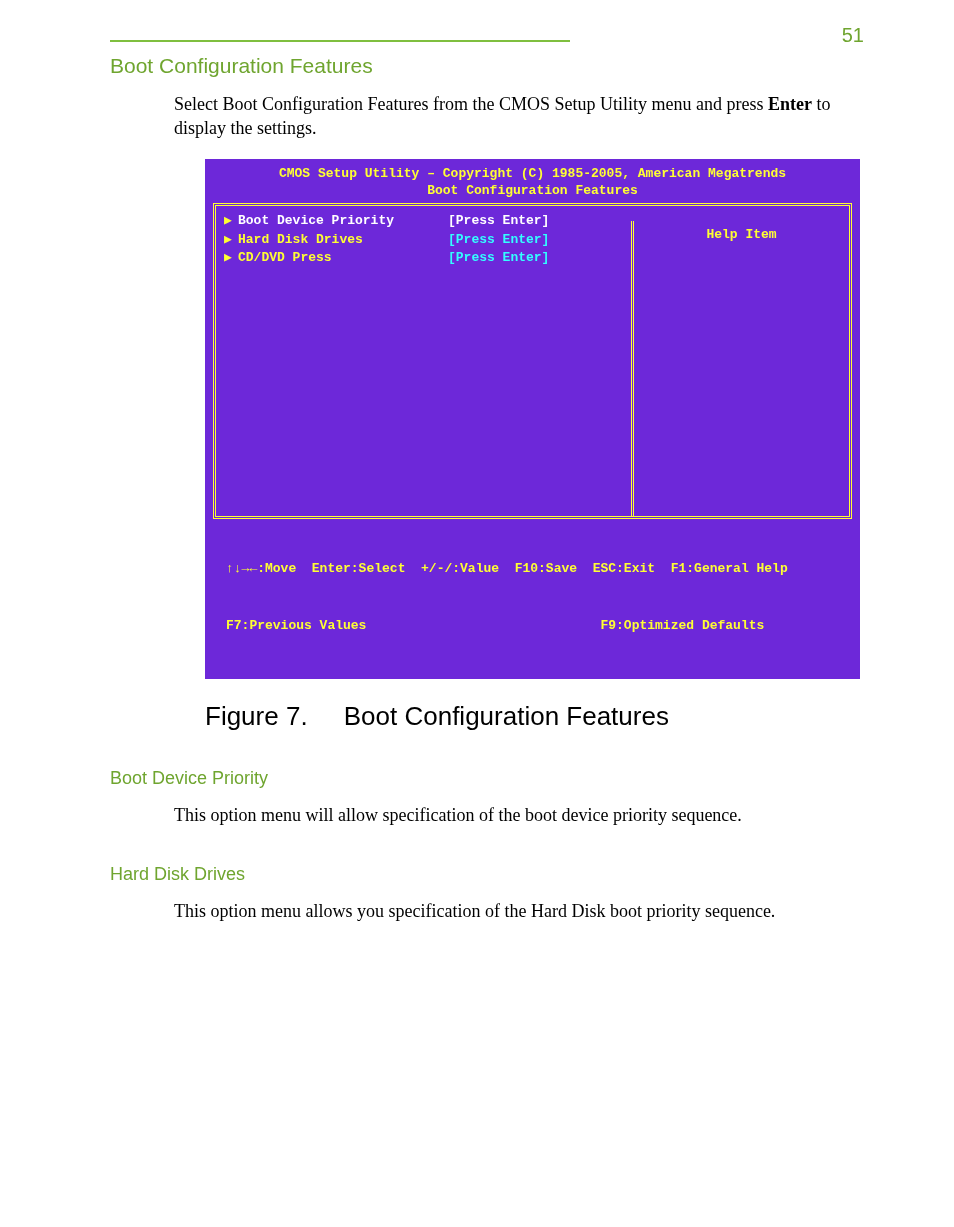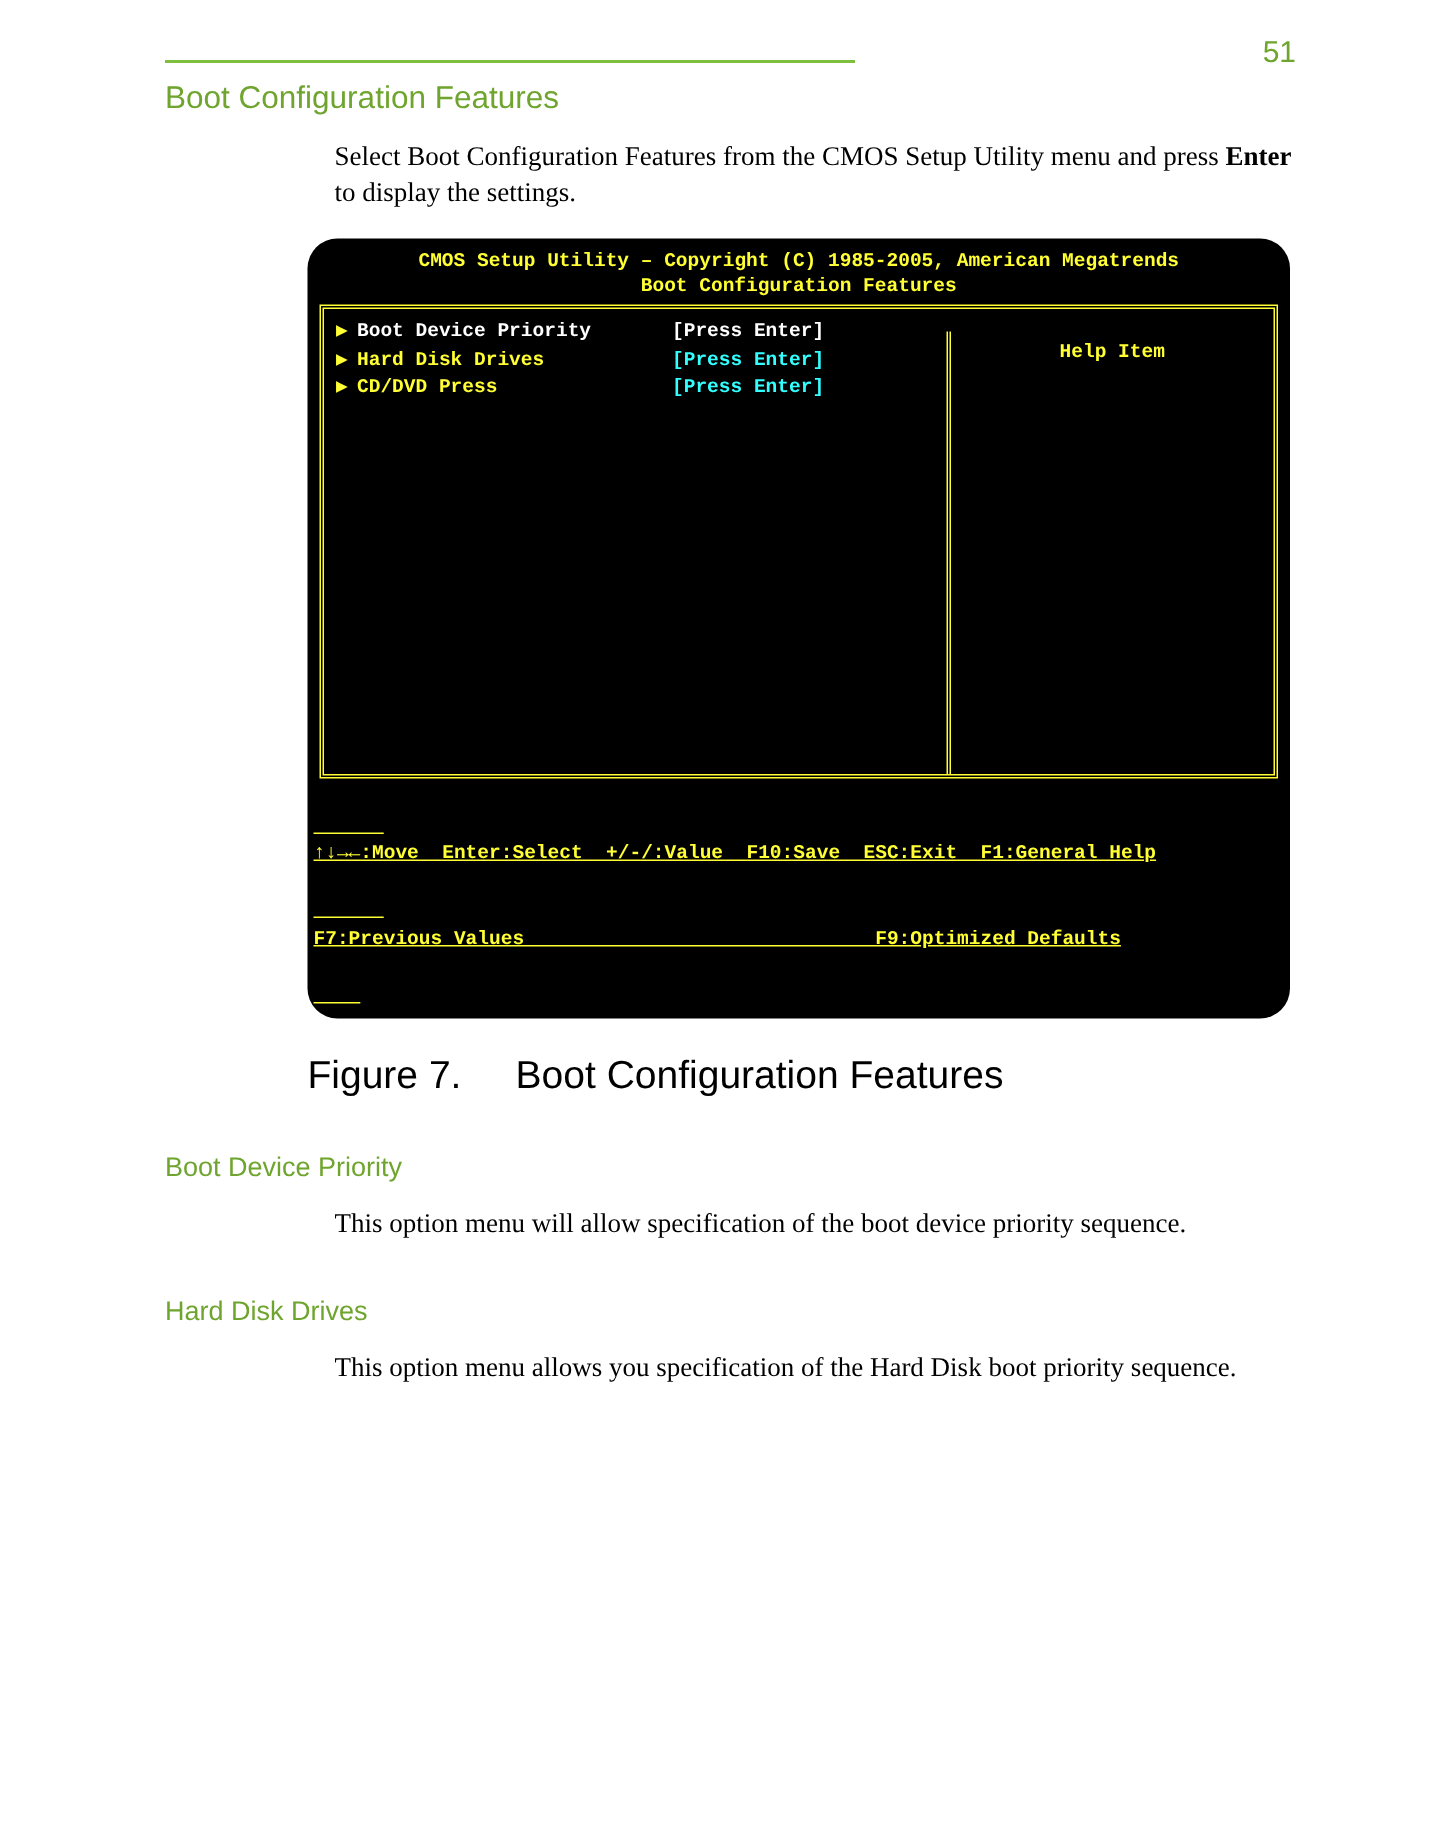--- a/index.html
+++ b/index.html
@@ -26,40 +26,39 @@
   }
   .page-num {
     font-family: Verdana, Arial, sans-serif;
     font-size: 20px;
     color: #6fa52f;
     float: right;
     margin-top: -58px;
     margin-right: 10px;
   }
   .body-text {
-    margin-left: 113px;
+    margin-left: 64px;
     font-size: 18px;
     line-height: 1.35;
     color: #000;
   }
   .body-text p { margin: 14px 0; }
   .bold { font-weight: bold; }
   
   .bios {
     width: 655px;
     margin-left: 95px;
     margin-top: 18px;
-    background: #000000;
+    background: #6d28d9;
     font-family: "Courier New", monospace;
     font-size: 13px;
     color: #ffff33;
     font-weight: bold;
     padding: 4px 0 6px 0;
     box-sizing: border-box;
-    border-radius: 20px;
   }
   .bios-header {
     text-align: center;
     color: #ffff33;
     padding: 2px 0 3px 0;
     line-height: 1.35;
   }
   .bios-middle {
     display: flex;
     margin: 0 8px;
@@ -96,24 +95,23 @@
     width: 14px;
   }
   .bios-name {
     color: #ffff33;
     width: 210px;
   }
   .bios-name.sel { color: #ffffff; }
   .bios-val { color: #33ffff; }
   .bios-val.sel { color: #ffffff; }
   .bios-footer {
-    padding: 4px 18px 0 4px;
+    padding: 4px 18px 0 21px;
     line-height: 1.45;
     white-space: pre;
-    text-decoration: underline;
   }
   .figure-caption {
     margin-left: 95px;
     margin-top: 22px;
     font-family: Liberation Sans, sans-serif;
     font-size: 26px;
     color: #000;
   }
   .subhead {
     margin-left: 0;

